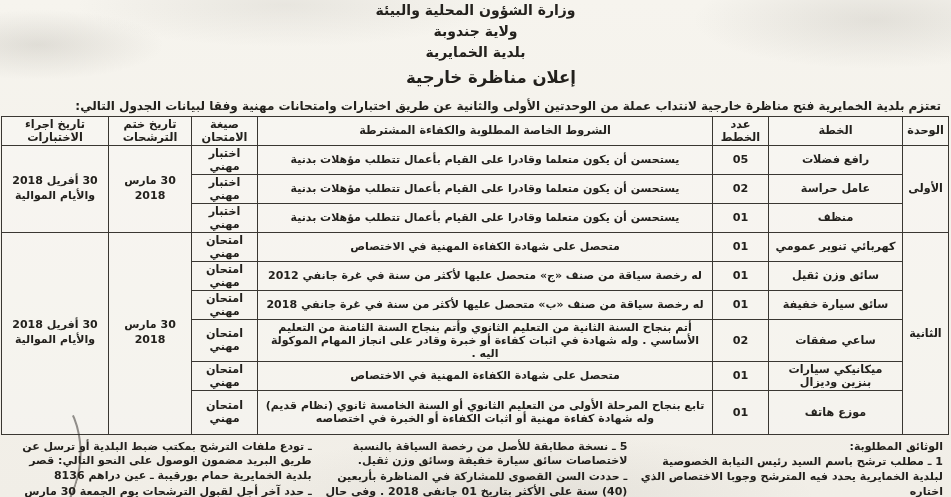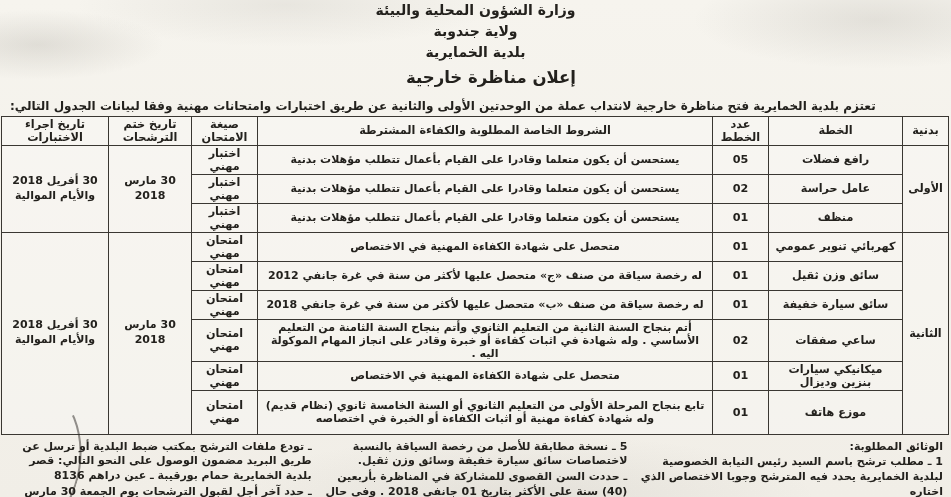--- a/index.html
+++ b/index.html
@@ -31,21 +31,21 @@
     border-right-color: rgba(45,42,38,.5);
     transform: rotate(18deg);
     pointer-events: none;
   }
   .letterhead { text-align: center; line-height: 1.5; }
   .letterhead .line { font-size: 14px; font-weight: 700; }
   .letterhead .title { font-size: 16.5px; font-weight: 800; margin-top: 3px; letter-spacing: .2px; margin-left: 31px; }
   .intro {
     font-size: 12px; font-weight: 700;
     padding: 0 10px; margin: 8px 0 3px;
-    text-align: left;
+    text-align: right;
   }
   table.announce {
     width: 947px; margin: 0 2px;
     border-collapse: collapse;
     font-size: 11.2px; font-weight: 700;
     table-layout: fixed;
     background: rgba(255,255,255,.25);
   }
   table.announce td, table.announce th {
     border: 1px solid #3a3732;
@@ -93,21 +93,21 @@
       <col style="width:46px">
       <col style="width:134px">
       <col style="width:56px">
       <col style="width:455px">
       <col style="width:66px">
       <col style="width:83px">
       <col style="width:107px">
     </colgroup>
     <thead>
       <tr>
-        <th>بدنية</th>
+        <th>الوحدة</th>
         <th>الخطة</th>
         <th>عدد الخطط</th>
         <th>الشروط الخاصة المطلوبة والكفاءة المشترطة</th>
         <th>صيغة الامتحان</th>
         <th>تاريخ ختم الترشحات</th>
         <th>تاريخ اجراء الاختبارات</th>
       </tr>
     </thead>
     <tbody>
       <tr>

